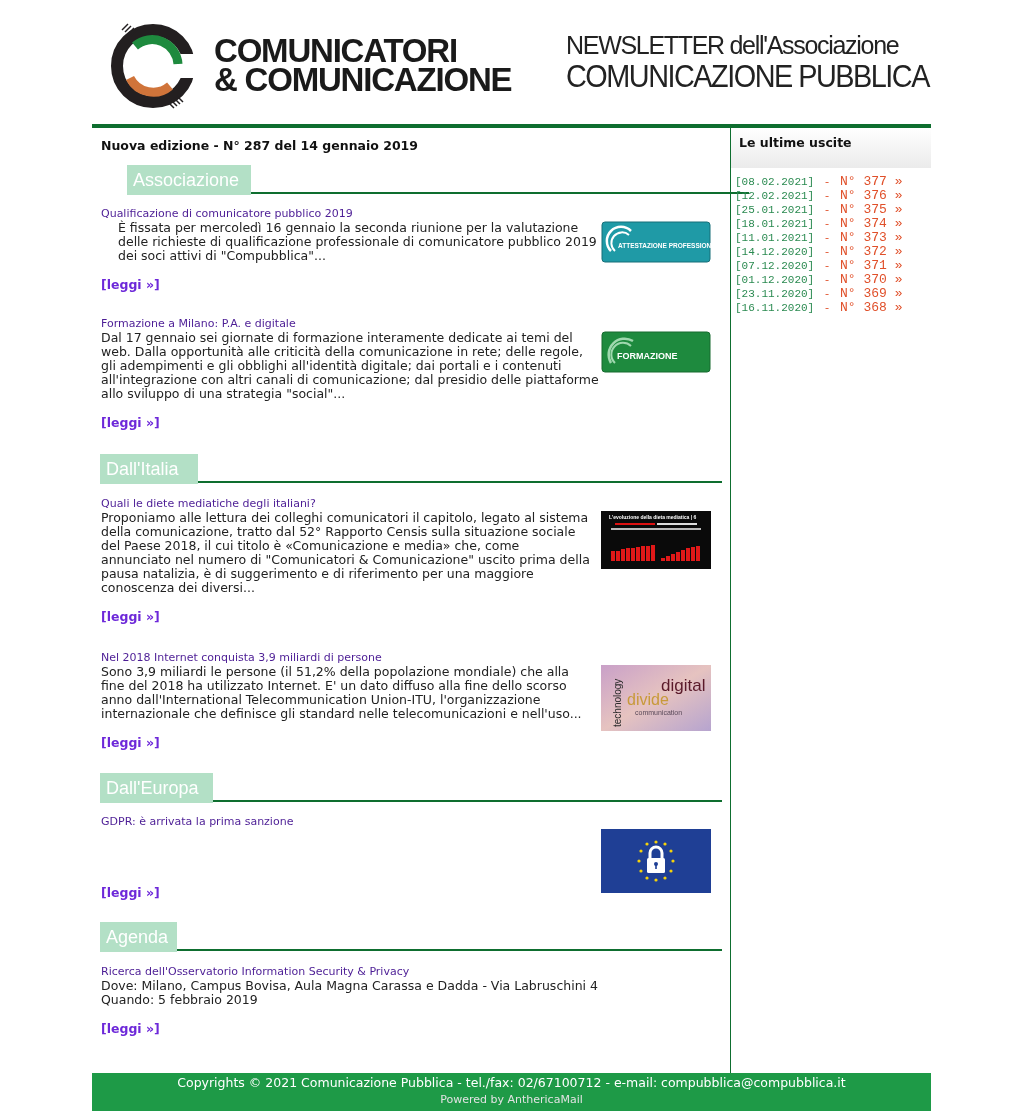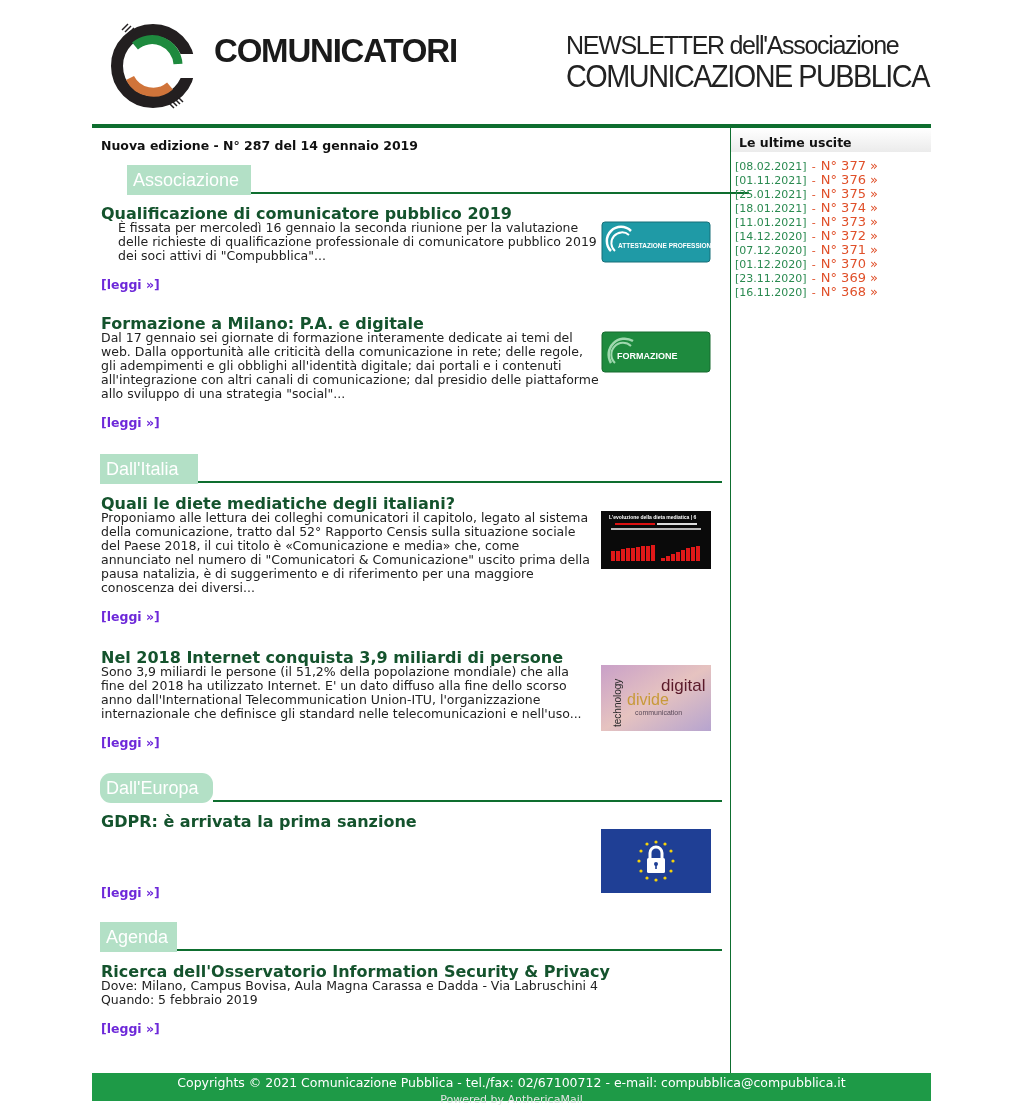--- a/index.html
+++ b/index.html
@@ -20,36 +20,36 @@
   
   .main { position: absolute; left: 0; top: 128px; width: 638px; height: 945px; }
   .col-divider { position: absolute; left: 638px; top: 128px; width: 1px; height: 945px; background: #0e6e2f; }
   .edition { position: absolute; left: 9px; top: 10px; font-size: 12.5px; font-weight: bold; color: #111; }
 
   .section-head { position: absolute; left: 8px; width: 622px; height: 30px; }
   .section-head .tab { position: absolute; left: 0; top: 0; height: 30px; background: #b3e0c6; color: #ffffff; font-family: "Liberation Sans", sans-serif; font-size: 18px; line-height: 31px; padding: 0 6px; }
   .section-head .rule { position: absolute; right: 0; bottom: 1px; height: 2px; background: #0e6e2f; }
 
   .article { position: absolute; left: 9px; width: 622px; }
-  .article .title { font-size: 16px; font-weight: bold; color: #14532d; line-height: 14px; cursor: pointer; }
+  .article .title { font-size: 11px; font-weight: normal; color: #4c1d95; line-height: 14px; cursor: pointer; }
   .article .body { font-size: 12.5px; color: #222; line-height: 14px; }
   .article .read { position: absolute; left: 0; font-size: 12.5px; font-weight: bold; color: #6d28d9; cursor: pointer; }
   .thumb { position: absolute; left: 500px; width: 110px; }
 
   
   .sidebar { position: absolute; left: 639px; top: 128px; width: 200px; height: 945px; }
-  .sidebar .sb-head { height: 24px; background: linear-gradient(#ffffff, #ebebeb); font-size: 12.5px; font-weight: bold; color: #111; line-height: 30px; padding-left: 8px; }
-  .sidebar ul { list-style: none; margin: 6px 0 0 0; padding: 0 0 0 4px; }
+  .sidebar .sb-head { height: 40px; background: linear-gradient(#ffffff, #ebebeb); font-size: 12.5px; font-weight: bold; color: #111; line-height: 30px; padding-left: 8px; }
+  .sidebar ul { list-style: none; margin: 6px 0 0 0; padding: 0 0 0 4px; font-family: Liberation Mono, monospace; }
   .sidebar li { height: 14px; line-height: 14px; white-space: nowrap; }
   .sb-date { font-size: 11px; color: #2a8a50; }
   .sb-sep { font-size: 11px; color: #e0502a; }
   .sb-num { font-size: 13px; color: #e0502a; cursor: pointer; }
 
   
-  .footer { position: absolute; left: 0; top: 1073px; width: 839px; height: 28px; background: #1e9a47; color: #ffffff; text-align: center; font-size: 12.5px; line-height: 20px; }
+  .footer { position: absolute; left: 0; top: 1073px; width: 839px; height: 38px; background: #1e9a47; color: #ffffff; text-align: center; font-size: 12.5px; line-height: 20px; }
   .powered { position: absolute; left: 0; top: 1093px; width: 839px; text-align: center; font-size: 11px; color: #e2e2e2; line-height: 14px; }
 </style>
 </head>
 <body>
 
 <div class="page">
 
   <div class="header">
     <svg class="logo-mark" viewBox="0 0 86 92">
       <circle cx="43" cy="46" r="36" fill="none" stroke="#231f20" stroke-width="12"></circle>
@@ -62,20 +62,21 @@
           <line x1="18" y1="14" x2="24" y2="8"></line>
           <line x1="21" y1="16" x2="27" y2="10"></line>
         <line x1="58" y1="82" x2="64" y2="88"></line>
           <line x1="61" y1="80" x2="67" y2="86"></line>
           <line x1="64" y1="78" x2="70" y2="84"></line>
           <line x1="67" y1="76" x2="73" y2="82"></line>
       </g>
     </svg>
     <div class="logo-text">
       <div>COMUNICATORI</div>
+      <div>&amp; COMUNICAZIONE</div>
     </div>
     <div class="newsletter">
       <div class="l1">NEWSLETTER dell'Associazione</div>
       <div class="l2">COMUNICAZIONE PUBBLICA</div>
     </div>
   </div>
 
   <div class="top-bar"></div>
 
   <div class="main">
@@ -164,21 +165,21 @@
         </defs>
         <rect width="110" height="66" fill="url(#dg)"></rect>
         <text x="60" y="26" font-size="17" fill="#5a1a2a" font-family="Liberation Sans, sans-serif">digital</text>
         <text x="26" y="40" font-size="16" fill="#c89a3a" font-family="Liberation Sans, sans-serif">divide</text>
         <text x="0" y="0" font-size="10" fill="#2a2a2a" font-family="Liberation Sans, sans-serif" transform="translate(20,62) rotate(-90)">technology</text>
         <text x="34" y="50" font-size="7" fill="#5a4a5a" font-family="Liberation Sans, sans-serif">communication</text>
       </svg>
     </div>
 
     <div class="section-head" style="top:645px;">
-      <div class="tab" style="width:101px;border-radius:11px;">Dall'Europa</div>
+      <div class="tab" style="width:101px;">Dall'Europa</div>
       <div class="rule" style="width:509px;"></div>
     </div>
 
     <div class="article" style="top:687px;">
       <div class="title">GDPR: è arrivata la prima sanzione</div>
       <div class="read" style="top:70px;">[leggi »]</div>
       <svg class="thumb" style="top:14px;height:64px;" viewBox="0 0 110 64">
         <rect width="110" height="64" fill="#1f3f95"></rect>
         <g fill="#f5d20a">
           <circle cx="55" cy="13" r="1.6"></circle>
@@ -213,21 +214,21 @@
       <div class="read" style="top:56px;">[leggi »]</div>
     </div>
   </div>
 
   <div class="col-divider"></div>
 
   <div class="sidebar">
     <div class="sb-head">Le ultime uscite</div>
     <ul>
       <li><span class="sb-date">[08.02.2021]</span> <span class="sb-sep">-</span> <span class="sb-num">N° 377 »</span></li>
-      <li><span class="sb-date">[01.11.2021]</span> <span class="sb-sep">-</span> <span class="sb-num">N° 376 »</span></li>
+      <li><span class="sb-date">[12.02.2021]</span> <span class="sb-sep">-</span> <span class="sb-num">N° 376 »</span></li>
       <li><span class="sb-date">[25.01.2021]</span> <span class="sb-sep">-</span> <span class="sb-num">N° 375 »</span></li>
       <li><span class="sb-date">[18.01.2021]</span> <span class="sb-sep">-</span> <span class="sb-num">N° 374 »</span></li>
       <li><span class="sb-date">[11.01.2021]</span> <span class="sb-sep">-</span> <span class="sb-num">N° 373 »</span></li>
       <li><span class="sb-date">[14.12.2020]</span> <span class="sb-sep">-</span> <span class="sb-num">N° 372 »</span></li>
       <li><span class="sb-date">[07.12.2020]</span> <span class="sb-sep">-</span> <span class="sb-num">N° 371 »</span></li>
       <li><span class="sb-date">[01.12.2020]</span> <span class="sb-sep">-</span> <span class="sb-num">N° 370 »</span></li>
       <li><span class="sb-date">[23.11.2020]</span> <span class="sb-sep">-</span> <span class="sb-num">N° 369 »</span></li>
       <li><span class="sb-date">[16.11.2020]</span> <span class="sb-sep">-</span> <span class="sb-num">N° 368 »</span></li>
     </ul>
   </div>

